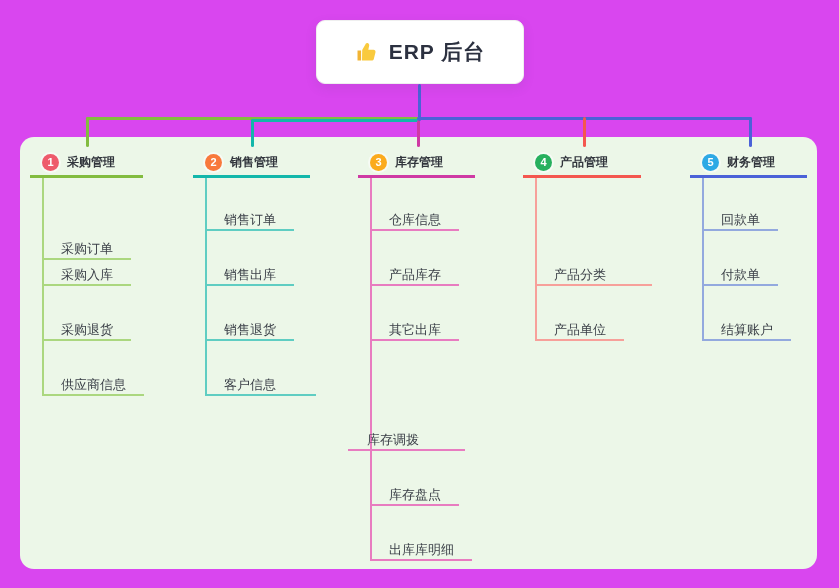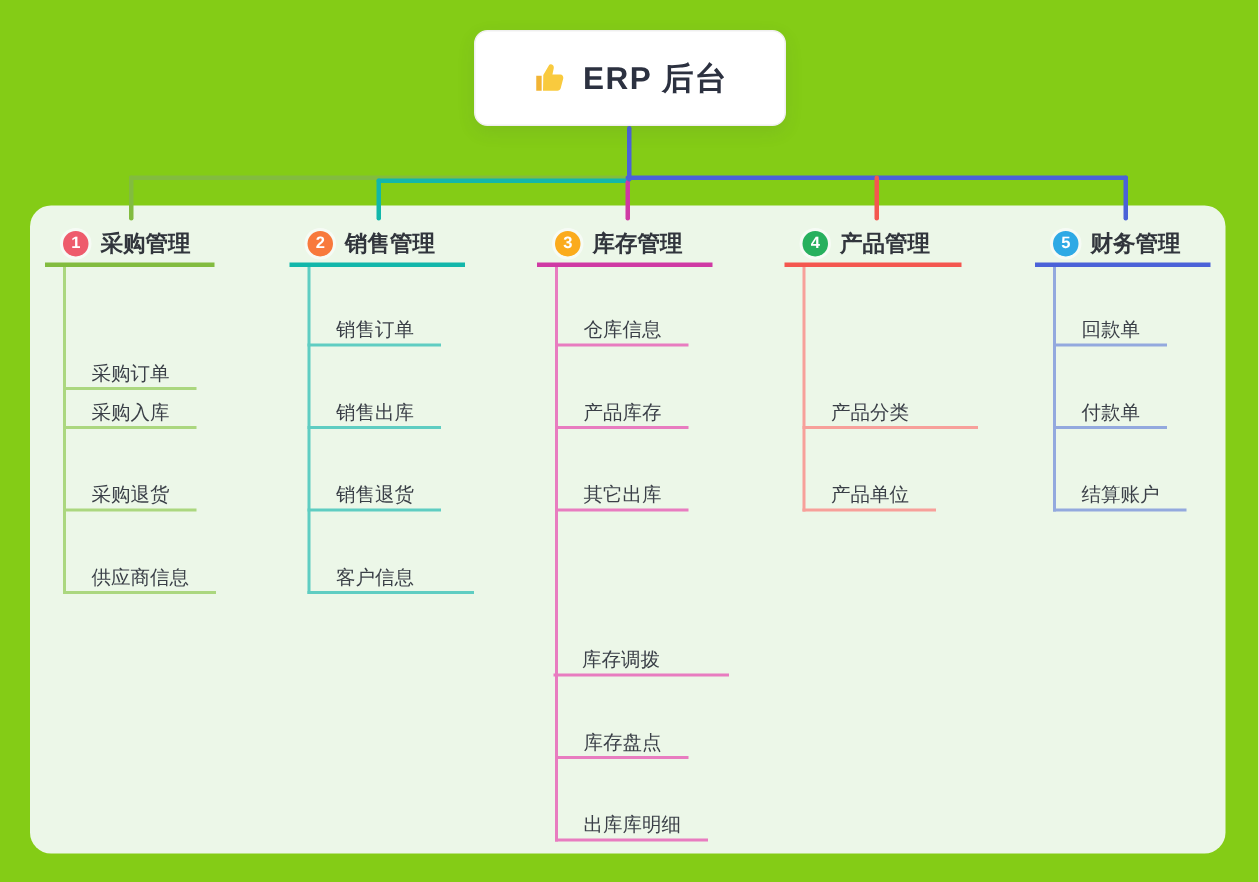--- a/index.html
+++ b/index.html
@@ -1,19 +1,19 @@
 <!DOCTYPE html>
 <html><head>
 <meta charset="utf-8">
 <style>
   html,body{margin:0;padding:0;background:#ffffff;}
   .stage{
     position:relative;width:839px;height:588px;overflow:hidden;
     font-family:"Liberation Sans","DejaVu Sans",sans-serif;
-    background:#84cc16;
+    background:#d946ef;
   }
   .panel{
     position:absolute;left:20px;top:137px;width:797px;height:432px;
     background:#ecf7e8;border-radius:14px;
   }
   .root-node{
     position:absolute;left:316px;top:20px;width:208px;height:64px;
     background:#ffffff;border:1px solid #efefef;border-radius:9px;
     box-shadow:0 4px 12px rgba(60,70,90,.10);
     display:flex;align-items:center;justify-content:center;gap:10px;
@@ -26,21 +26,21 @@
     position:absolute;top:150px;height:25px;
     display:flex;align-items:center;padding-left:12px;
     border-bottom:3px solid #999;box-sizing:content-box;
   }
   .badge{
     width:17px;height:17px;border-radius:50%;flex:0 0 17px;
     display:flex;align-items:center;justify-content:center;
     color:#fff;font-size:11px;font-weight:bold;line-height:1;
     box-shadow:0 0 0 2px rgba(255,255,255,.55);
   }
-  .col-label{margin-left:8px;font-size:15px;font-weight:600;color:#31353c;white-space:nowrap;}
+  .col-label{margin-left:8px;font-size:12px;font-weight:600;color:#31353c;white-space:nowrap;}
   .vline{position:absolute;width:2px;}
   .item{
     position:absolute;height:22px;border-bottom:2px solid #ccc;
     box-sizing:content-box;
   }
   .item-label{
     position:absolute;left:19px;bottom:3px;
     font-size:13px;color:#3a3f47;white-space:nowrap;line-height:1;
   }
 </style>
@@ -114,21 +114,21 @@
   <div class="vline" style="left: 370px; top: 178px; height: 383px; background: rgb(232, 124, 192);"></div>
   <div class="item" style="left: 370px; top: 207px; width: 89px; border-bottom-color: rgb(232, 124, 192);">
       <span class="item-label">仓库信息</span>
     </div>
   <div class="item" style="left: 370px; top: 262px; width: 89px; border-bottom-color: rgb(232, 124, 192);">
       <span class="item-label">产品库存</span>
     </div>
   <div class="item" style="left: 370px; top: 317px; width: 89px; border-bottom-color: rgb(232, 124, 192);">
       <span class="item-label">其它出库</span>
     </div>
-  <div class="item" style="left: 369px; top: 427px; width: 89px; border-bottom-color: rgb(232, 124, 192); padding-left: 28px;">
+  <div class="item" style="left: 348px; top: 427px; width: 89px; border-bottom-color: rgb(232, 124, 192); padding-left: 28px;">
       <span class="item-label">库存调拨</span>
     </div>
   <div class="item" style="left: 370px; top: 482px; width: 89px; border-bottom-color: rgb(232, 124, 192);">
       <span class="item-label">库存盘点</span>
     </div>
   <div class="item" style="left: 370px; top: 537px; width: 102px; border-bottom-color: rgb(232, 124, 192);">
       <span class="item-label">出库库明细</span>
     </div>
 
   <div class="col-header" style="left: 523px; width: 106px; border-bottom-color: rgb(244, 87, 79);">

